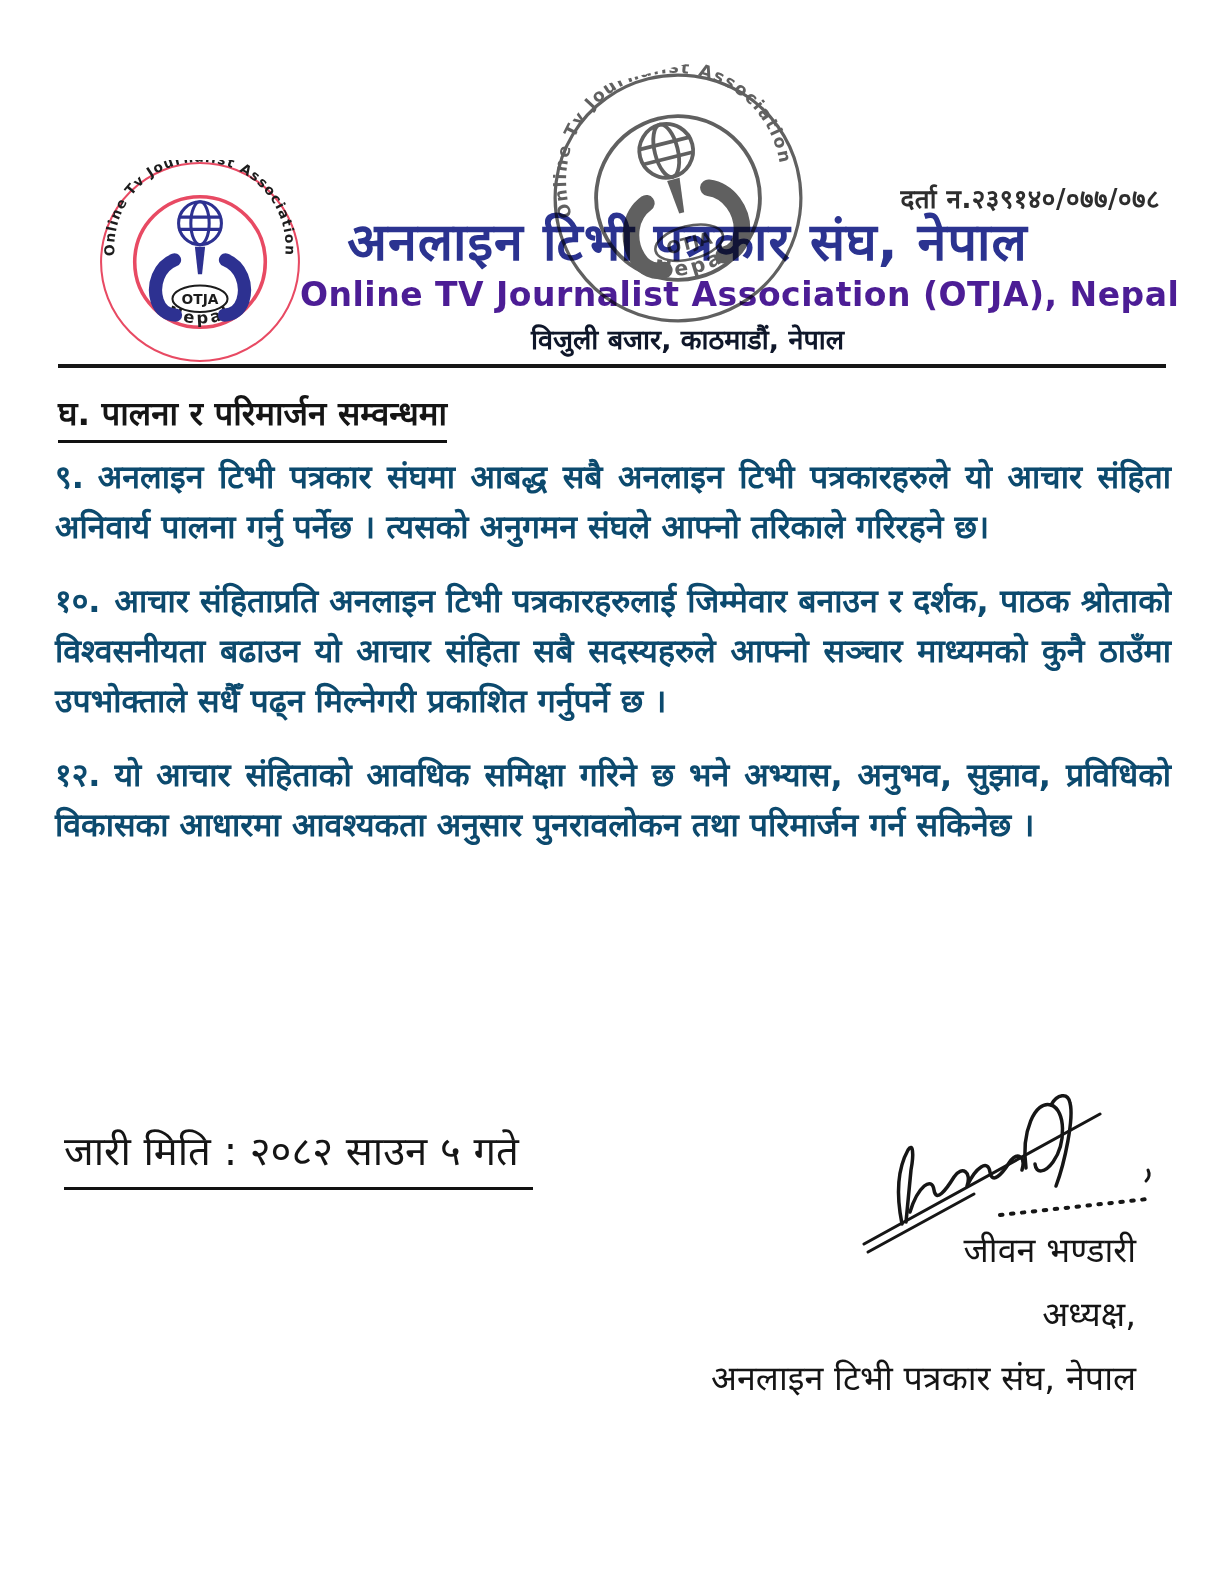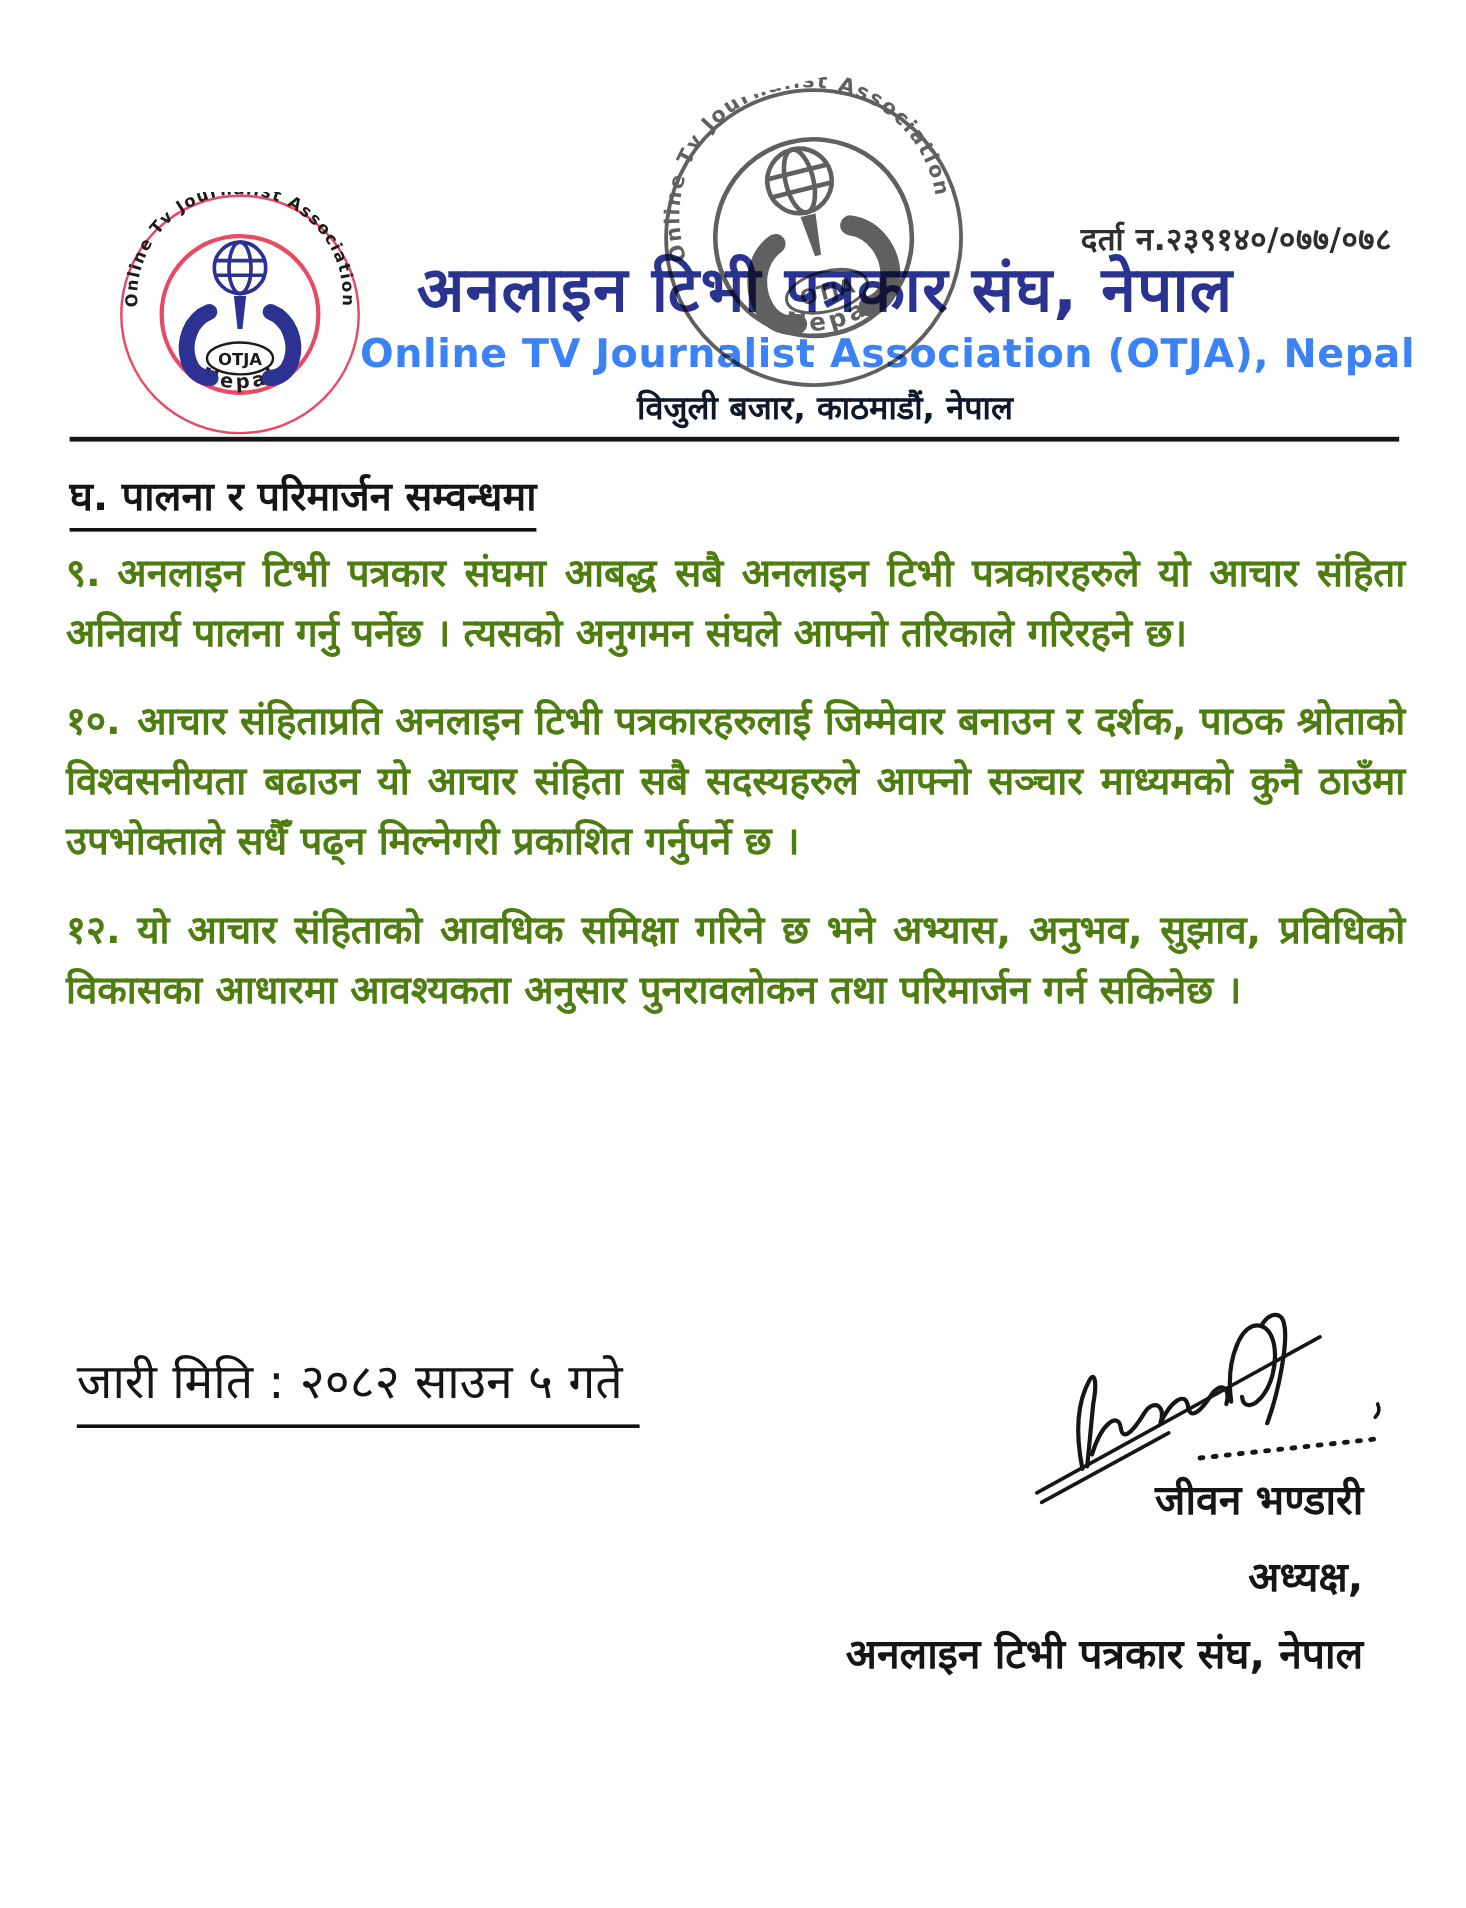--- a/index.html
+++ b/index.html
@@ -14,52 +14,52 @@
   #registration{
     top:180px;right:62px;font-size:26px;font-weight:600;color:#2e2e2e;
     letter-spacing:.5px;z-index:1;
   }
   #head-center{left:300px;top:214px;width:775px;text-align:center;z-index:1;}
   #title-np{
     font-size:52px;font-weight:bold;color:#2b3390;white-space:nowrap;
     letter-spacing:1px;line-height:1.1;
   }
   #title-en{
-    font-size:33px;font-weight:bold;color:#3b82f6;white-space:nowrap;
+    font-size:33px;font-weight:bold;color:#4c1d95;white-space:nowrap;
     margin-top:4px;letter-spacing:.5px;text-align:center;
   }
   #address{
     font-size:27px;font-weight:600;color:#0f172a;margin-top:6px;white-space:nowrap;
   }
   #header-rule{left:58px;top:364px;width:1108px;height:4px;background:#161616;z-index:1;}
 
   #logo-left{left:98px;top:160px;width:204px;height:204px;z-index:2;}
   #stamp{left:550px;top:70px;width:256px;height:256px;z-index:6;opacity:.82;
          mix-blend-mode:multiply;transform:rotate(-14deg);}
 
   
   #section-heading{
     left:58px;top:390px;font-size:33px;font-weight:bold;z-index:1;
     border-bottom:3px solid #111;padding-bottom:5px;
   }
   #doc-body{left:55px;top:452px;width:1116px;z-index:1;}
   .para{
     margin:0 0 24px 0;font-size:32px;line-height:50px;font-weight:600;
-    text-align:justify;color:#4d7c0f;
+    text-align:justify;color:#0c4a6e;
   }
   .pnum{margin-right:14px;}
 
   #issue-date{
     left:64px;top:1122px;font-size:40px;font-weight:normal;z-index:1;
     border-bottom:3px solid #111;padding:0 14px 10px 0;white-space:nowrap;
   }
 
   
   #signature{left:848px;top:1072px;width:320px;height:185px;z-index:2;}
-  .sig-text{right:86px;font-size:34px;font-weight:700;
+  .sig-text{right:86px;font-size:34px;font-weight:400;
             white-space:nowrap;z-index:1;}
   #sig-name{top:1226px;}
   #sig-role{top:1290px;}
   #sig-org{top:1354px;}
 </style>
 </head>
 <body>
 
 <div class="abs" id="registration">दर्ता न.२३९१४०/०७७/०७८</div>
 

